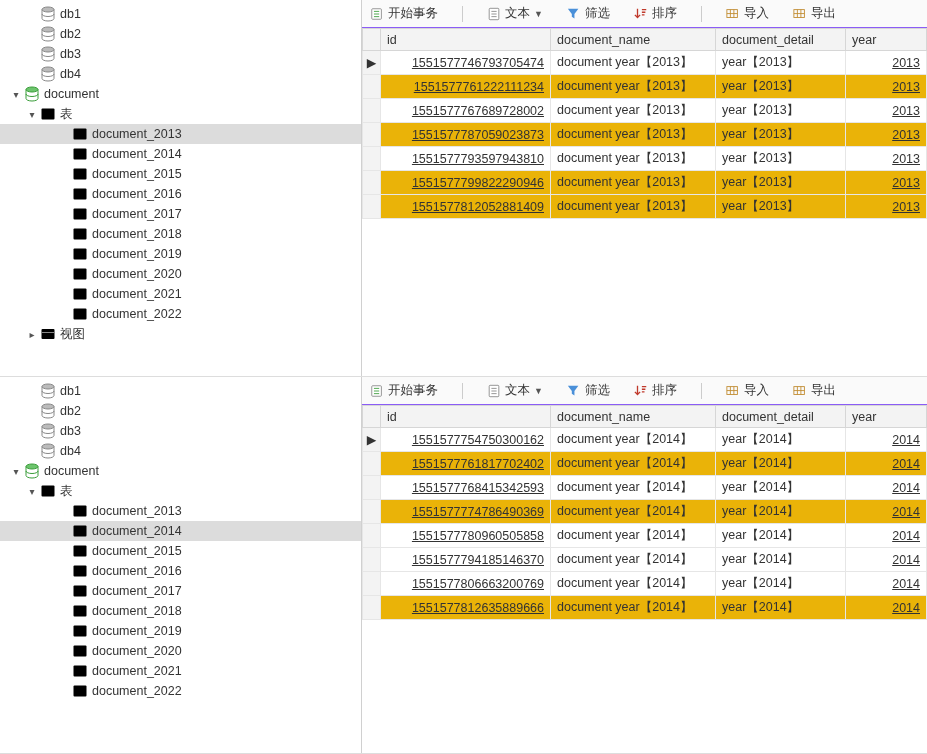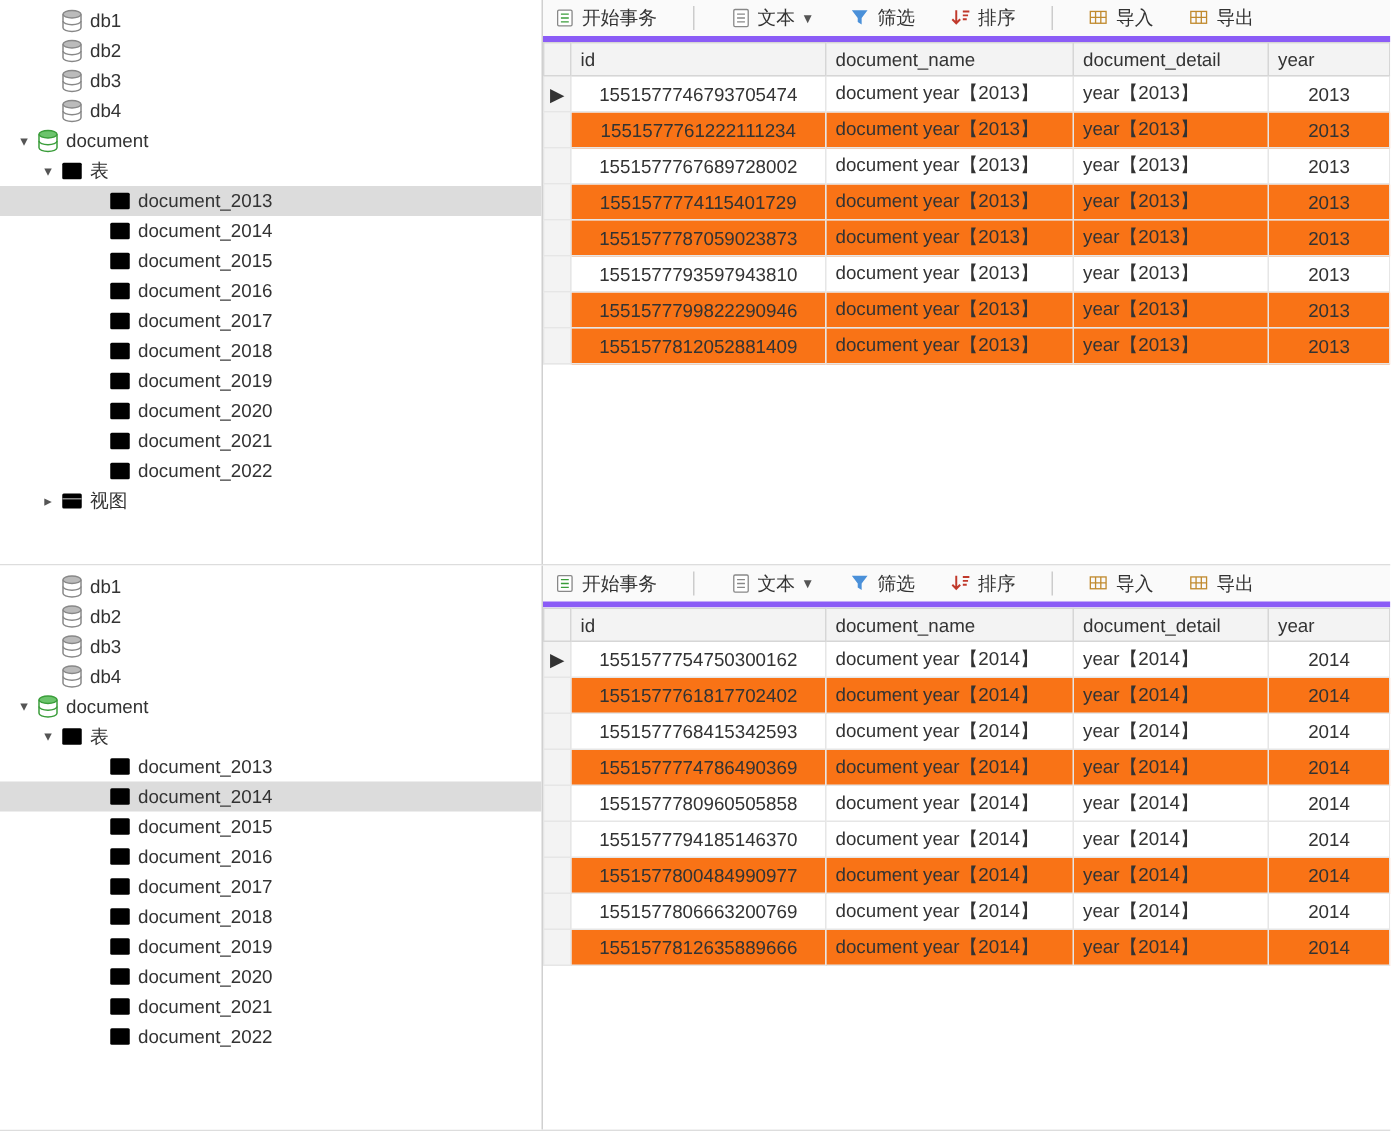--- a/index.html
+++ b/index.html
@@ -55,21 +55,21 @@
   }
   .icon { width:16px; height:16px; display:inline-flex; align-items:center; justify-content:center; margin-right:4px; }
   .icon svg { width:16px; height:16px; }
   .label { }
   
   .toolbar {
     display:flex;
     align-items:center;
     gap:24px;
     padding:4px 8px;
-    border-bottom:4px solid #8b5cf6;
+    border-bottom:1px solid #8b5cf6;
     background:#fafafa;
     height:28px;
   }
   .toolbtn {
     display:inline-flex; align-items:center; gap:4px;
     cursor:pointer; color:#333;
   }
   .toolbtn .micon { width:14px; height:14px; display:inline-flex; align-items:center; justify-content:center; }
   .sep { width:1px; height:16px; background:#ccc; }
   .dropdown-caret { font-size:9px; color:#555; }
@@ -94,22 +94,22 @@
   }
   table.dg td {
     border:1px solid #e6e6e6;
     padding:3px 6px;
     height:22px;
     white-space:nowrap;
   }
   table.dg td.gutter, table.dg th.gutter {
     width:18px; padding:0; text-align:center; color:#333; background:#f3f3f3;
   }
-  table.dg td.num { text-align:center; }
-  table.dg tr.alt td:not(.gutter) { background:#f97316; }
+  table.dg td.num { text-align:right;text-decoration:underline; }
+  table.dg tr.alt td:not(.gutter) { background:#eab308; }
   
   .db-cyl { stroke:#888; fill:#bbb; }
   .db-cyl.green { stroke:#3a9d3a; fill:#6cc46c; }
   .funnel{ fill:#4a90d9; }
   .sorticon{ fill:#c0392b; }
   .gridio{ stroke:#c08a2e; fill:none; }
   .memo{ stroke:#888; fill:#fff;}
 </style>
 </head>
 <body>
@@ -418,27 +418,20 @@
               </tr>
               <tr class="">
                 <td class="gutter"></td>
                 <td class="num">1551577767689728002</td>
                 <td>document year【2013】</td>
                 <td>year【2013】</td>
                 <td class="num">2013</td>
               </tr>
               <tr class="alt">
                 <td class="gutter"></td>
-                <td class="num">1551577774115401729</td>
-                <td>document year【2013】</td>
-                <td>year【2013】</td>
-                <td class="num">2013</td>
-              </tr>
-              <tr class="alt">
-                <td class="gutter"></td>
                 <td class="num">1551577787059023873</td>
                 <td>document year【2013】</td>
                 <td>year【2013】</td>
                 <td class="num">2013</td>
               </tr>
               <tr class="">
                 <td class="gutter"></td>
                 <td class="num">1551577793597943810</td>
                 <td>document year【2013】</td>
                 <td>year【2013】</td>
@@ -729,27 +722,20 @@
                 <td>year【2014】</td>
                 <td class="num">2014</td>
               </tr>
               <tr class="">
                 <td class="gutter"></td>
                 <td class="num">1551577794185146370</td>
                 <td>document year【2014】</td>
                 <td>year【2014】</td>
                 <td class="num">2014</td>
               </tr>
-              <tr class="alt">
-                <td class="gutter"></td>
-                <td class="num">1551577800484990977</td>
-                <td>document year【2014】</td>
-                <td>year【2014】</td>
-                <td class="num">2014</td>
-              </tr>
               <tr class="">
                 <td class="gutter"></td>
                 <td class="num">1551577806663200769</td>
                 <td>document year【2014】</td>
                 <td>year【2014】</td>
                 <td class="num">2014</td>
               </tr>
               <tr class="alt">
                 <td class="gutter"></td>
                 <td class="num">1551577812635889666</td>

